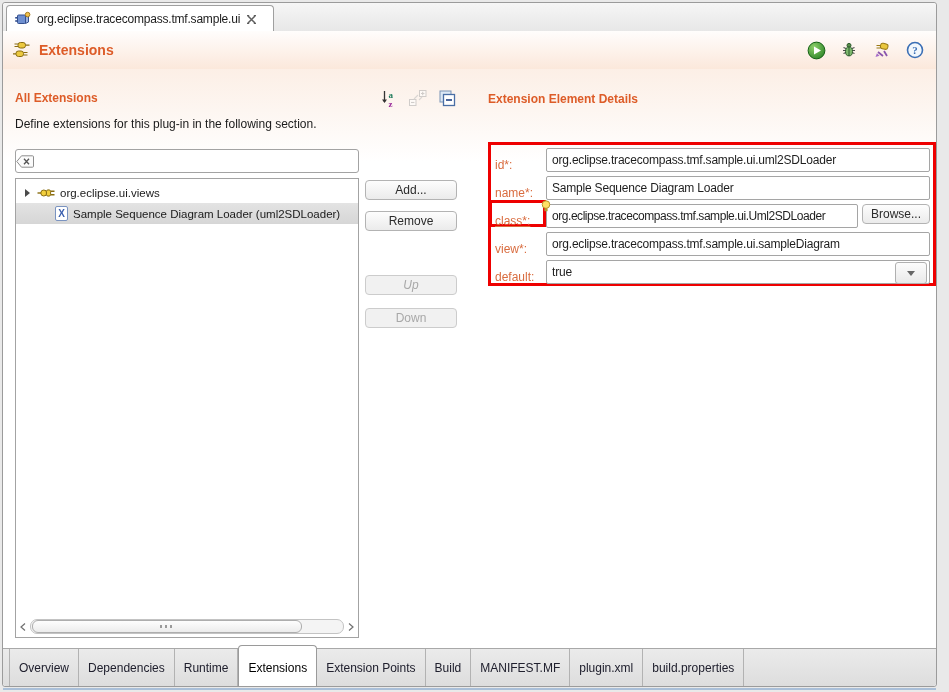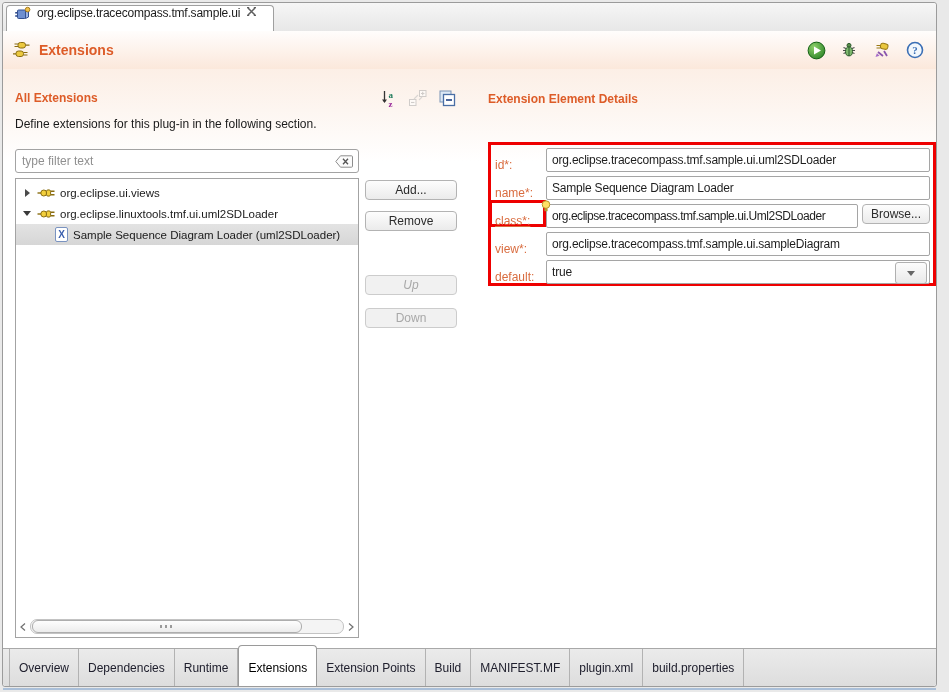--- a/index.html
+++ b/index.html
@@ -8,21 +8,21 @@
   .frame{position:absolute;left:2px;top:2px;width:933px;height:683px;background:#fff;
          border:1px solid #9b9b9b;border-radius:3px;overflow:visible;}
   .bottom-accent{position:absolute;left:3px;top:688px;width:933px;height:2px;background:#aabfd8;}
 
   
   .tabbar{position:absolute;left:0;top:0;right:0;height:28px;
           background:linear-gradient(#f6f6f6,#e7e7e7);border-bottom:1px solid #bcbcbc;
           border-radius:3px 3px 0 0;}
   .etab{position:absolute;left:3px;top:2px;height:27px;width:268px;background:#fff;
         border:1px solid #9f9f9f;border-bottom:none;border-radius:4px 4px 0 0;
-        display:flex;padding:0 8px;box-sizing:border-box;gap:6px;}
+        display:flex;align-items:center;padding:0 8px;box-sizing:border-box;gap:6px;}
   .etab .title{font-size:12px;letter-spacing:-0.2px;color:#1c1c1c;white-space:nowrap;overflow:hidden;}
 
   
   .form-header{position:absolute;left:0;top:28px;right:0;height:38px;
                background:linear-gradient(#fffdfc,#fbe8db);border-bottom:1px solid #f2cfba;
                display:flex;align-items:center;}
   .form-header h1{font-size:14px;font-weight:bold;color:#dd5c28;margin:0 0 0 8px;}
   .hdr-icon{margin-left:10px;display:flex;}
   .hdr-toolbar{position:absolute;right:10px;top:0;height:100%;display:flex;align-items:center;gap:11px;}
   .tool-btn{width:22px;height:22px;display:flex;align-items:center;justify-content:center;cursor:pointer;}
@@ -197,21 +197,20 @@
               <rect x="1" y="1" width="11" height="11" fill="#dce8f5" stroke="#7a93b5"></rect>
               <rect x="4.5" y="4.5" width="11" height="11" fill="#ffffff" stroke="#4a6fa5" stroke-width="1.3"></rect>
               <path d="M7 10 h6" stroke="#2a4a8a" stroke-width="1.7" fill="none"></path>
             </svg>
           </span>
         </span>
       </div>
       <div class="desc" style="position:absolute;left:12px;top:48px;">Define extensions for this plug-in in the following section.</div>
 
       <div class="filter">
-        <input type="text" placeholder="type filter text" style="">
         <span style="display:flex;margin-right:5px;cursor:pointer;">
           <svg width="18" height="13" viewBox="0 0 18 13">
             <path d="M5.5 0.8 H16.5 a1 1 0 0 1 1 1 V11.2 a1 1 0 0 1 -1 1 H5.5 L0.8 6.5 z" fill="#fbfbfb" stroke="#8d8d8d"></path>
             <path d="M8 3.8 L13 9.2 M13 3.8 L8 9.2" stroke="#555" stroke-width="1.3"></path>
           </svg>
         </span>
       </div>
 
       <div class="tree">
         <div class="tree-row" style="margin-top:3px;">
@@ -221,34 +220,20 @@
           <span class="tree-icon">
             <svg width="18" height="12" viewBox="0 0 18 12">
               <path d="M0.5 6 h3.5" stroke="#8a6d10" stroke-width="1.4" fill="none"></path>
               <circle cx="6.8" cy="6" r="3" fill="#f2cf3e" stroke="#8a6d10"></circle>
               <rect x="9.4" y="2.9" width="4.2" height="6.2" rx="1.6" fill="#f2cf3e" stroke="#8a6d10"></rect>
               <path d="M13.6 4.2 h3.9 M13.6 7.8 h3.9" stroke="#8a6d10" stroke-width="1.4" fill="none"></path>
             </svg>
           </span>
           <span>org.eclipse.ui.views</span>
         </div>
-        <div class="tree-row">
-          <span class="tw">
-              <span class="arrow down"></span>
-            </span>
-          <span class="tree-icon">
-            <svg width="18" height="12" viewBox="0 0 18 12">
-              <path d="M0.5 6 h3.5" stroke="#8a6d10" stroke-width="1.4" fill="none"></path>
-              <circle cx="6.8" cy="6" r="3" fill="#f2cf3e" stroke="#8a6d10"></circle>
-              <rect x="9.4" y="2.9" width="4.2" height="6.2" rx="1.6" fill="#f2cf3e" stroke="#8a6d10"></rect>
-              <path d="M13.6 4.2 h3.9 M13.6 7.8 h3.9" stroke="#8a6d10" stroke-width="1.4" fill="none"></path>
-            </svg>
-          </span>
-          <span>org.eclipse.linuxtools.tmf.ui.uml2SDLoader</span>
-        </div>
         <div class="tree-row selected">
           <span class="tw" style="margin-left:27px;"></span>
           <span class="tree-icon" style="margin-left:0;">
             <svg width="13" height="15" viewBox="0 0 13 15">
               <rect x="0.5" y="0.5" width="12" height="14" rx="1.5" fill="#fff" stroke="#7a93c0"></rect>
               <text x="6.5" y="11" text-anchor="middle" font-size="10" font-weight="bold" fill="#3b5fae" font-family="Liberation Sans, sans-serif">X</text>
             </svg>
           </span>
           <span>Sample Sequence Diagram Loader (uml2SDLoader)</span>
         </div>

